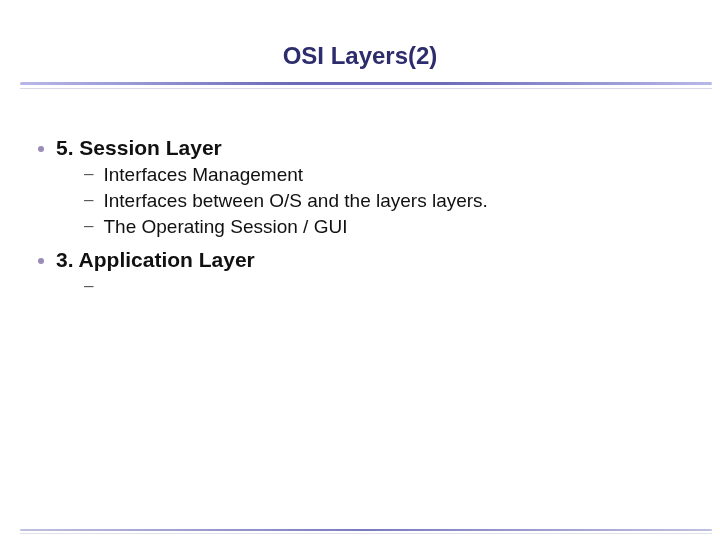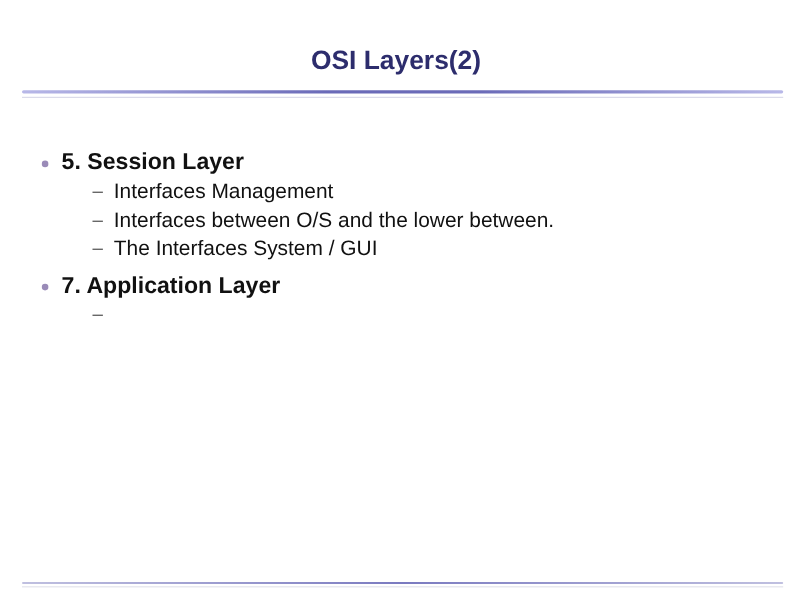--- a/index.html
+++ b/index.html
@@ -124,31 +124,31 @@
     <div class="lvl1">
       <span class="dot"></span>
       <span>5. Session Layer</span>
     </div>
     <div class="lvl2">
       <span class="dash">–</span>
       <span>Interfaces Management</span>
     </div>
     <div class="lvl2">
       <span class="dash">–</span>
-      <span>Interfaces between O/S and the lower between.</span>
+      <span>Interfaces between O/S and the layers layers.</span>
     </div>
 
     <div class="lvl2">
       <span class="dash">–</span>
-      <span>The Interfaces System / GUI</span>
+      <span>The Operating Session / GUI</span>
     </div>
 
     <div class="lvl1">
       <span class="dot"></span>
-      <span>7. Application Layer</span>
+      <span>3. Application Layer</span>
     </div>
     <div class="lvl2">
       <span class="dash">–</span>
     </div>
 
   </div>
 
   <div class="footer-rule">
     <div class="frule1"></div>
     <div class="frule-shadow"></div>

